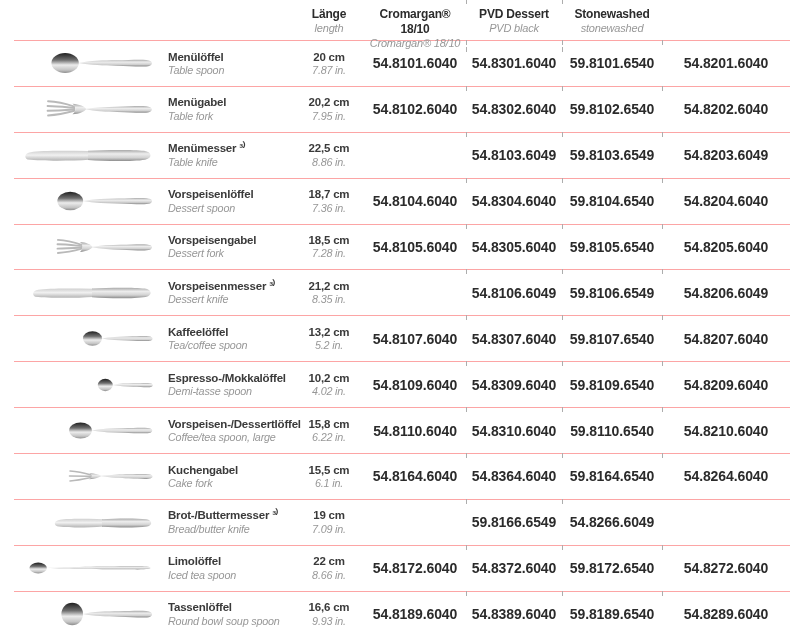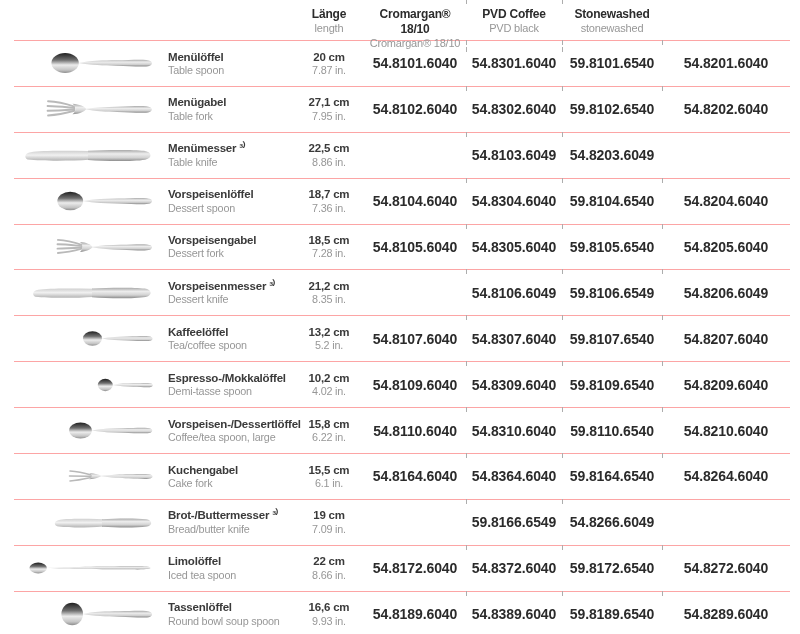--- a/index.html
+++ b/index.html
@@ -8,21 +8,21 @@
   .table{margin:0 10px 0 14px;}
   .thead,.row{display:grid;grid-template-columns:150px 130px 70px 102px 96px 100px 128px;}
   .thead{height:40px;}
   .row{height:44.9px;border-top:1px solid #fca5a5;}
   #tbody{border-bottom:1px solid #a3a3a3;}
   .cell{display:flex;flex-direction:column;justify-content:center;position:relative;}
   .img-cell{flex-direction:row;justify-content:flex-end;align-items:center;padding-right:10px;box-sizing:border-box;}
   .name-cell{align-items:flex-start;padding-left:4px;box-sizing:border-box;}
   .num-cell{align-items:center;text-align:center;}
   .de{font-size:11.5px;font-weight:bold;color:#3a3a3a;letter-spacing:-0.2px;line-height:1.25;}
-  .en{font-size:10.8px;color:#979797;letter-spacing:-0.2px;line-height:1.25;}
+  .en{font-size:10.8px;color:#979797;letter-spacing:-0.2px;line-height:1.25;font-style:italic;}
   .code{font-size:14px;font-weight:bold;color:#2b2b2b;letter-spacing:-0.1px;}
   .thead .de{font-size:12px;color:#2c2c2c;}
   .thead .en{font-size:11px;}
   .thead .cell{justify-content:flex-start;padding-top:7px;box-sizing:border-box;}
   .tick::before{content:"";position:absolute;left:0;top:-1px;width:1px;height:5px;background:#adadad;}
   .thead .tick::after{content:"";position:absolute;left:0;bottom:-1px;width:1px;height:5px;background:#adadad;}
   svg.cutlery{display:block;}
 </style>
 </head>
 <body>
@@ -57,21 +57,21 @@
       <div class="cell name-cell"></div>
       <div class="cell num-cell">
         <div class="de">Länge</div>
         <div class="en">length</div>
       </div>
       <div class="cell num-cell">
         <div class="de">Cromargan® 18/10</div>
         <div class="en">Cromargan® 18/10</div>
       </div>
       <div class="cell num-cell tick">
-        <div class="de">PVD Coffee</div>
+        <div class="de">PVD Dessert</div>
         <div class="en">PVD black</div>
       </div>
       <div class="cell num-cell tick">
         <div class="de">Stonewashed</div>
         <div class="en">stonewashed</div>
       </div>
     </div>
     <div id="tbody">
   <div class="row">
     <div class="cell img-cell">
@@ -105,21 +105,21 @@
               </g>
               <path d="M54,13 C68,14 78,17 82,22 C78,27 68,30 54,31 C62,25 62,19 54,13 Z" fill="url(#gHandle)"></path>
               <path d="M78,22 C100,19 125,18.5 145,18 C178,17 206,15.5 212,19 C217,21 217,25 211,27 C202,29.5 178,28 145,27 C125,26.5 100,26 78,22 Z" fill="url(#gHandle)"></path>
             </svg>
           </div>
     <div class="cell name-cell">
       <div class="de">Menügabel</div>
       <div class="en">Table fork</div>
     </div>
     <div class="cell num-cell">
-      <div class="de">27,1 cm</div>
+      <div class="de">20,2 cm</div>
       <div class="en">7.95 in.</div>
     </div>
     <div class="cell num-cell code">54.8102.6040</div>
     <div class="cell num-cell code tick">54.8302.6040</div>
     <div class="cell num-cell code tick">59.8102.6540</div>
     <div class="cell num-cell code tick">54.8202.6040</div>
   </div>
 
   <div class="row">
     <div class="cell img-cell">
@@ -131,20 +131,21 @@
     <div class="cell name-cell">
       <div class="de">Menümesser ³⁾</div>
       <div class="en">Table knife</div>
     </div>
     <div class="cell num-cell">
       <div class="de">22,5 cm</div>
       <div class="en">8.86 in.</div>
     </div>
     <div class="cell num-cell code"></div>
     <div class="cell num-cell code tick">54.8103.6049</div>
+    <div class="cell num-cell code tick">59.8103.6549</div>
     <div class="cell num-cell code tick">54.8203.6049</div>
   </div>
 
   <div class="row">
     <div class="cell img-cell">
             <svg class="cutlery" viewBox="0 0 220 44" width="98" height="24" preserveAspectRatio="none">
               <ellipse cx="32" cy="22" rx="29" ry="17" fill="url(#gBowl)"></ellipse>
               <path d="M60,22 C85,18 115,18 140,17.5 C175,16.5 205,15 212,18.5 C217,20.5 217,24.5 211,26.5 C202,29 175,27.5 140,26.5 C115,26 85,26 60,22 Z" fill="url(#gHandle)"></path>
             </svg>
           </div>

